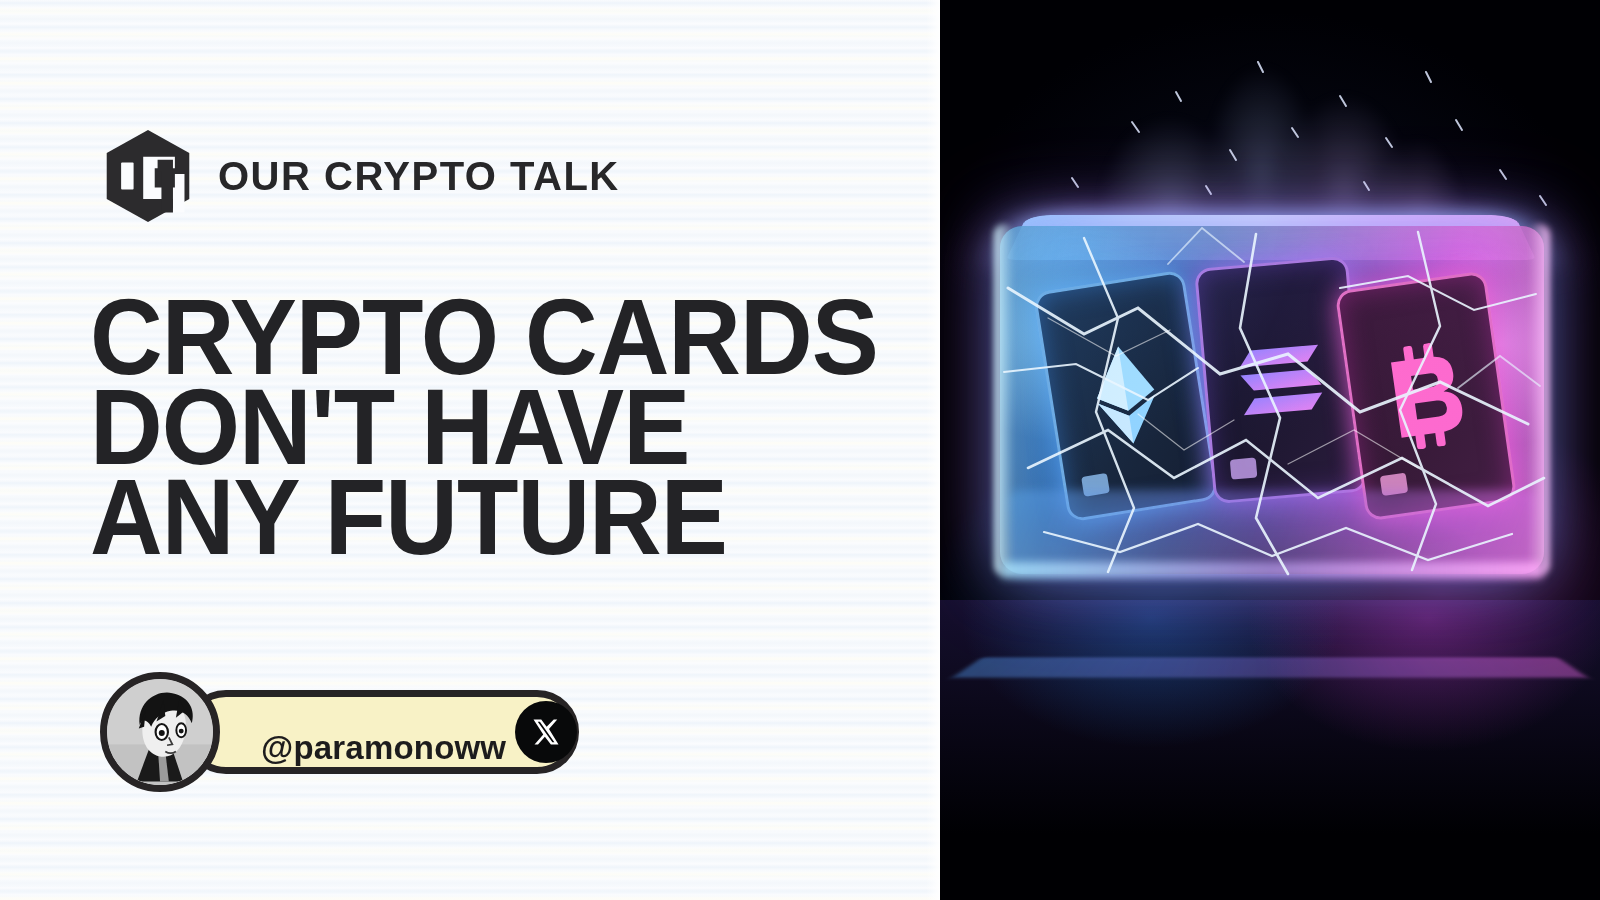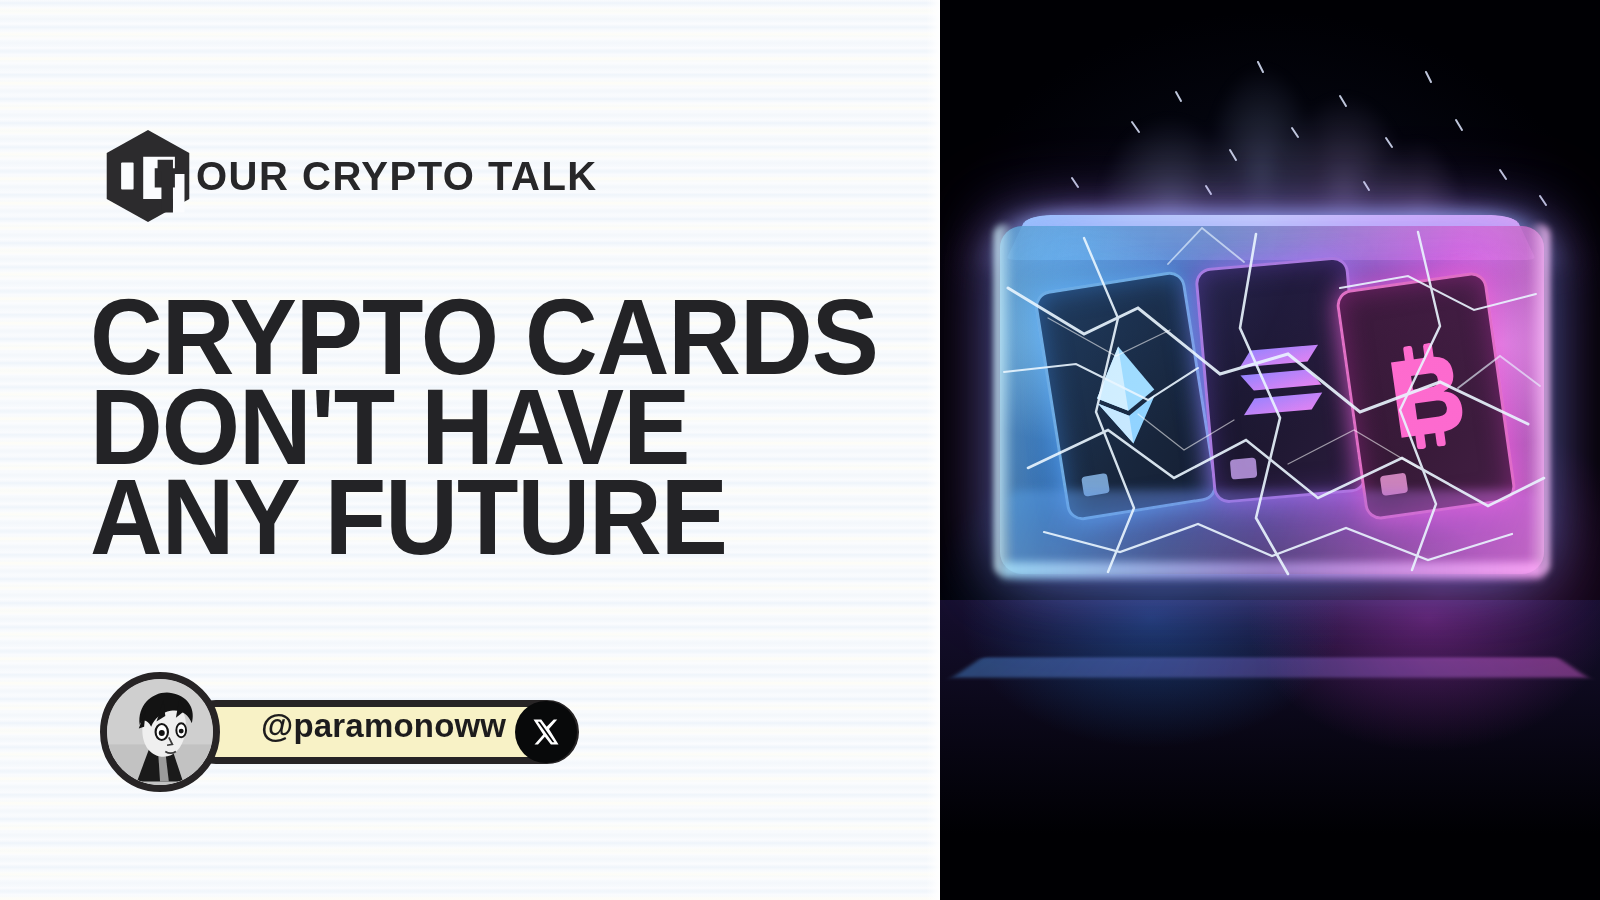--- a/index.html
+++ b/index.html
@@ -51,21 +51,21 @@
   .right-fade {
     position:absolute; top:0; right:0; width:14px; height:900px;
     background:linear-gradient(to right, rgba(255,255,255,0), #ffffff);
     pointer-events:none;
   }
 
   
   .brand {
     position:absolute;
     left:100px; top:128px;
-    display:flex; align-items:center; 
+    display:flex; align-items:center; gap:22px;
   }
   .brand-mark { width:96px; height:96px; display:block; }
   .brand-name {
     font-size:40px;
     font-weight:700;
     letter-spacing:1.5px;
     color:#272729;
     white-space:nowrap;
     font-stretch:condensed;
   }
@@ -99,24 +99,24 @@
     border:7px solid #272425;
     background:#c9c9c9;
     overflow:hidden;
     flex:0 0 auto;
   }
   .avatar svg { display:block; width:100%; height:100%; }
   .handle-pill {
     position:relative;
     margin-left:-36px;
     z-index:2;
-    height:64px;
+    height:84px;
     min-width:370px;
     padding:0 66px 0 70px;
-    display:flex; align-items:flex-start;
+    display:flex; align-items:flex-end;
     background:#f8f2c6;
     border:7px solid #272425;
     border-radius:46px;
   }
   .handle-text {
     font-size:33px;
     font-weight:700;
     color:#1d1c1d;
     letter-spacing:.2px;
     white-space:nowrap;

